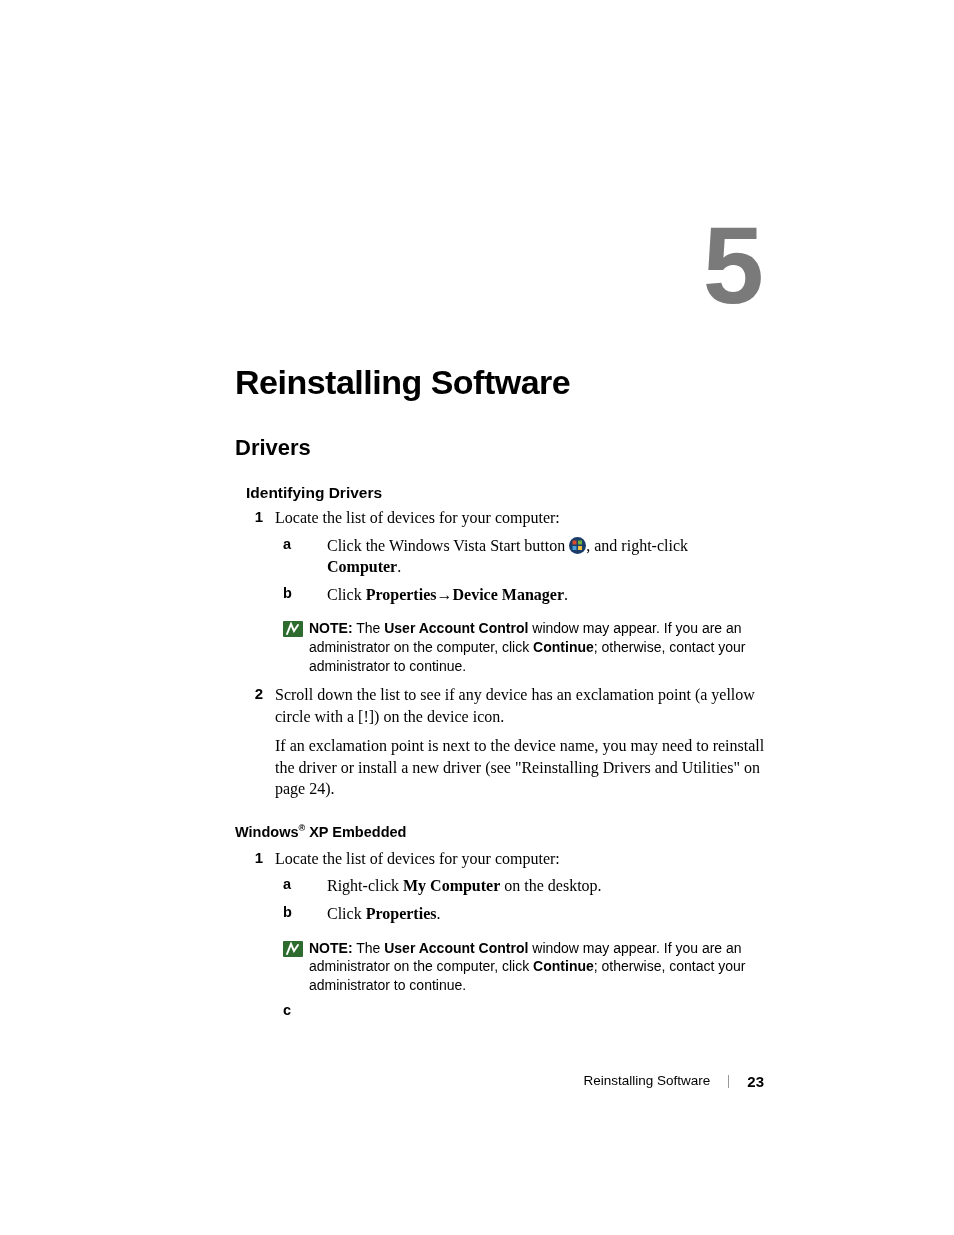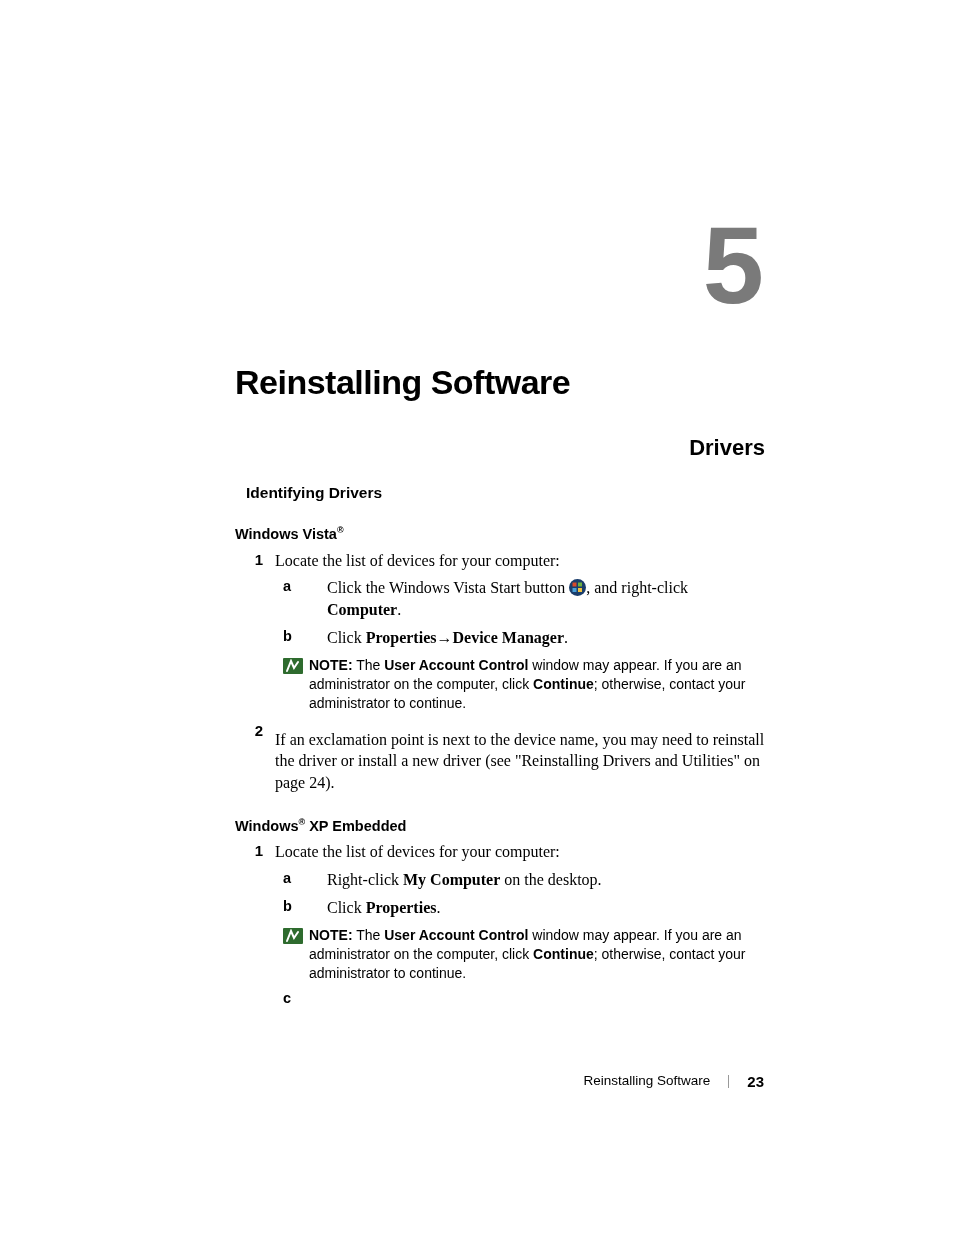--- a/index.html
+++ b/index.html
@@ -36,21 +36,20 @@
     font-size: 34px;
     margin: 0;
     padding-top: 360px;
     letter-spacing: -0.5px;
   }
   h2.section {
     font-family: Arial, Helvetica, sans-serif;
     font-weight: 700;
     font-size: 22px;
     margin: 30px 0 0 0;
-    text-align: right;
   }
   h3.subsection {
     font-family: Arial, Helvetica, sans-serif;
     font-weight: 700;
     font-size: 15.5px;
     margin: 20px 0 0 11px;
   }
   h4.minihead {
     font-family: Arial, Helvetica, sans-serif;
     font-weight: 700;
@@ -99,21 +98,21 @@
   ol.alphalist > li > .libody { flex: 1; }
   .body {
     font-family: Georgia, 'Times New Roman', serif;
     font-size: 16px;
     line-height: 1.35;
   }
   .body b, .body .bold { font-weight: 700; margin-top: 12px; }
   .arrow { font-family: Arial, sans-serif; }
   .note {
     display: flex;
-    margin: 8px 0 4px 0;
+    margin: 14px 0 4px 0;
   }
   .note-icon {
     width: 20px; height: 16px;
     background: #2e6b2e;
     flex: none;
     margin-right: 6px;
     margin-top: 2px;
     position: relative;
     border-radius: 1px;
   }
@@ -154,23 +153,20 @@
 <div class="chapnum">5</div>
 
 <div class="page">
 
   <h1 class="chapter-title">Reinstalling Software</h1>
 
   <h2 class="section">Drivers</h2>
 
   <h3 class="subsection">Identifying Drivers</h3>
 
-  <h4 class="minihead">
-    <span>Windows Vista</span><sup>®</sup>
-  </h4>
 
   <ol class="numlist">
     <li>
       <span class="marker">1</span>
       <div class="liwrap">
         <div class="body">Locate the list of devices for your computer:</div>
         <ol class="alphalist">
           <li>
             <span class="marker">a</span>
             <div class="libody body">
@@ -199,20 +195,21 @@
           <div class="note-text">
             <b>NOTE:</b><span> The </span><b>User Account Control</b><span> window may appear. If you are an administrator on the computer, click </span><b>Continue</b><span>; otherwise, contact your administrator to continue.</span>
           </div>
         </div>
       </div>
     </li>
 
     <li>
       <span class="marker">2</span>
       <div class="liwrap">
+        <div class="body">Scroll down the list to see if any device has an exclamation point (a yellow circle with a [!]) on the device icon.</div>
         <div class="body para">If an exclamation point is next to the device name, you may need to reinstall the driver or install a new driver (see "Reinstalling Drivers and Utilities" on page 24).</div>
       </div>
     </li>
   </ol>
 
   <h4 class="minihead">
     <span>Windows</span><sup>®</sup><span> XP Embedded</span>
   </h4>
 
   <ol class="numlist">

